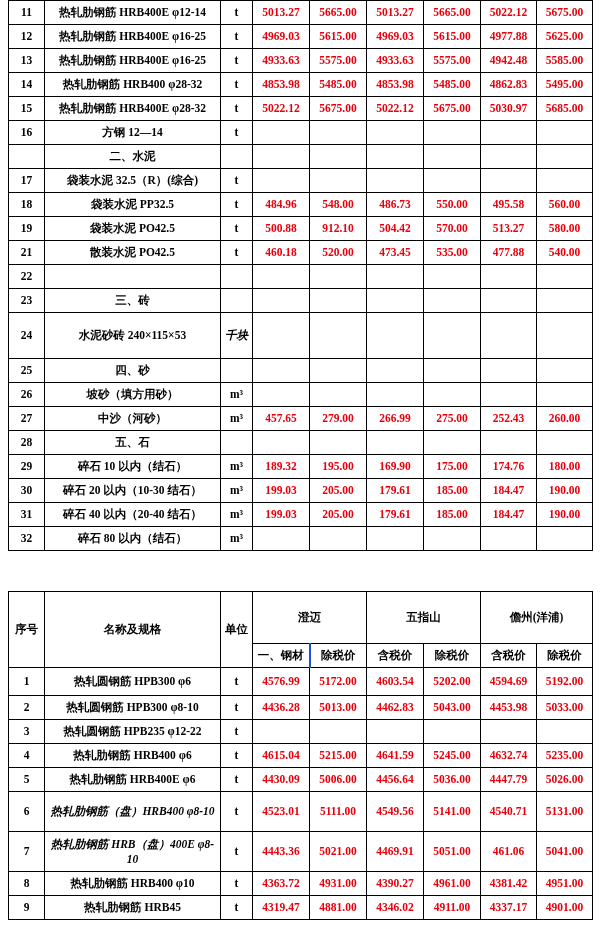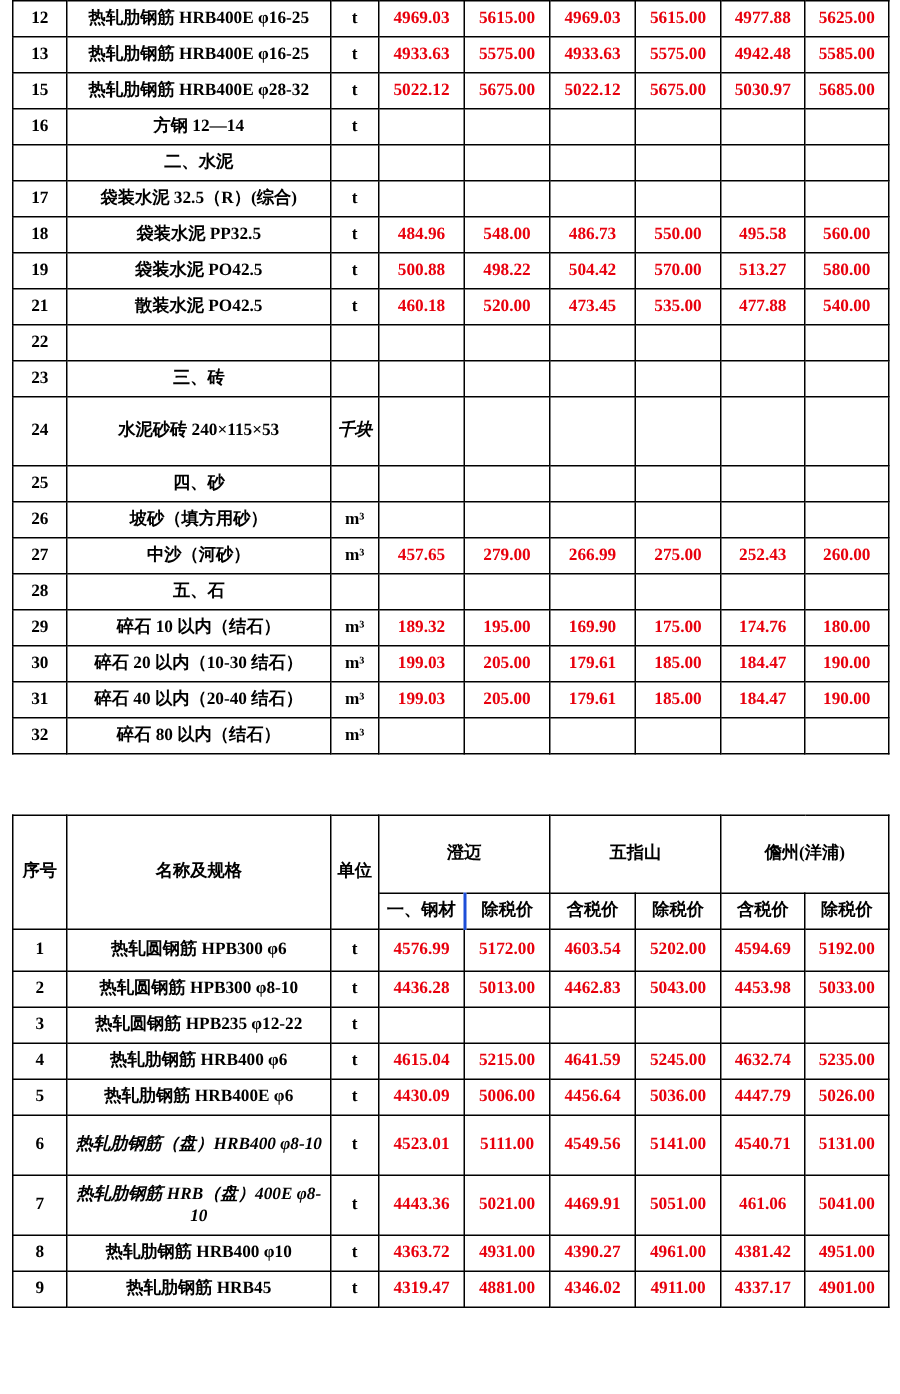--- a/index.html
+++ b/index.html
@@ -90,20 +90,31 @@
       <col style="width:32px">
       <col style="width:57px">
       <col style="width:57px">
       <col style="width:57px">
       <col style="width:57px">
       <col style="width:56px">
       <col style="width:56px">
     </colgroup>
     <tbody>
       <tr>
+        <td>11</td>
+        <td class="name">热轧肋钢筋 HRB400E φ12-14</td>
+        <td class="unit">t</td>
+        <td class="num">5013.27</td>
+        <td class="num">5665.00</td>
+        <td class="num">5013.27</td>
+        <td class="num">5665.00</td>
+        <td class="num">5022.12</td>
+        <td class="num">5675.00</td>
+      </tr>
+      <tr>
         <td>12</td>
         <td class="name">热轧肋钢筋 HRB400E φ16-25</td>
         <td class="unit">t</td>
         <td class="num">4969.03</td>
         <td class="num">5615.00</td>
         <td class="num">4969.03</td>
         <td class="num">5615.00</td>
         <td class="num">4977.88</td>
         <td class="num">5625.00</td>
       </tr>
@@ -112,20 +123,31 @@
         <td class="name">热轧肋钢筋 HRB400E φ16-25</td>
         <td class="unit">t</td>
         <td class="num">4933.63</td>
         <td class="num">5575.00</td>
         <td class="num">4933.63</td>
         <td class="num">5575.00</td>
         <td class="num">4942.48</td>
         <td class="num">5585.00</td>
       </tr>
       <tr>
+        <td>14</td>
+        <td class="name">热轧肋钢筋 HRB400 φ28-32</td>
+        <td class="unit">t</td>
+        <td class="num">4853.98</td>
+        <td class="num">5485.00</td>
+        <td class="num">4853.98</td>
+        <td class="num">5485.00</td>
+        <td class="num">4862.83</td>
+        <td class="num">5495.00</td>
+      </tr>
+      <tr>
         <td>15</td>
         <td class="name">热轧肋钢筋 HRB400E φ28-32</td>
         <td class="unit">t</td>
         <td class="num">5022.12</td>
         <td class="num">5675.00</td>
         <td class="num">5022.12</td>
         <td class="num">5675.00</td>
         <td class="num">5030.97</td>
         <td class="num">5685.00</td>
       </tr>
@@ -171,21 +193,21 @@
         <td class="num">486.73</td>
         <td class="num">550.00</td>
         <td class="num">495.58</td>
         <td class="num">560.00</td>
       </tr>
       <tr>
         <td>19</td>
         <td class="name">袋装水泥 PO42.5</td>
         <td class="unit">t</td>
         <td class="num">500.88</td>
-        <td class="num">498.22</td>
+        <td class="num">912.10</td>
         <td class="num">504.42</td>
         <td class="num">570.00</td>
         <td class="num">513.27</td>
         <td class="num">580.00</td>
       </tr>
       <tr>
         <td>21</td>
         <td class="name">散装水泥 PO42.5</td>
         <td class="unit">t</td>
         <td class="num">460.18</td>

